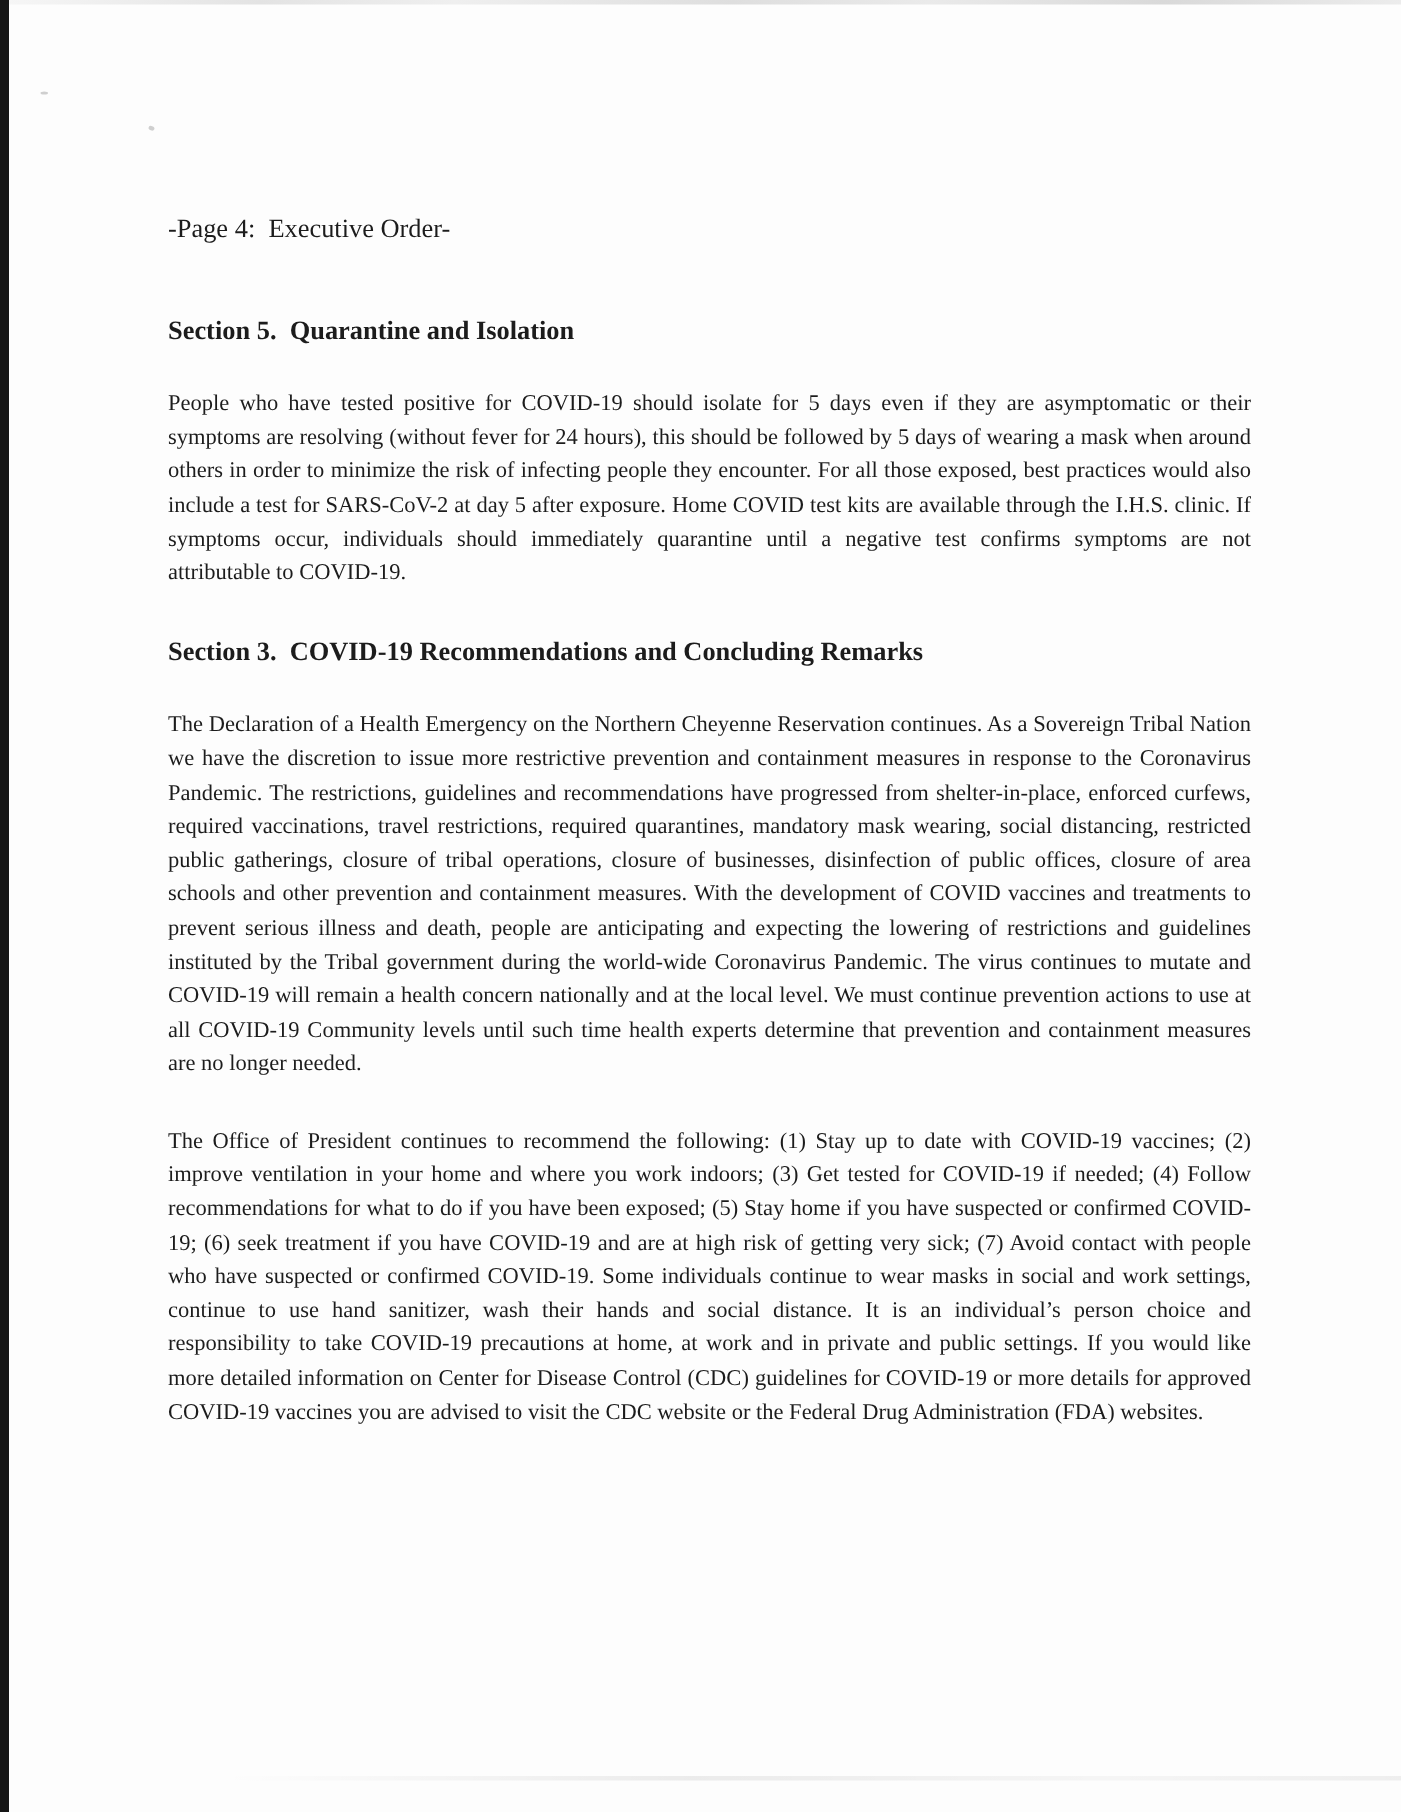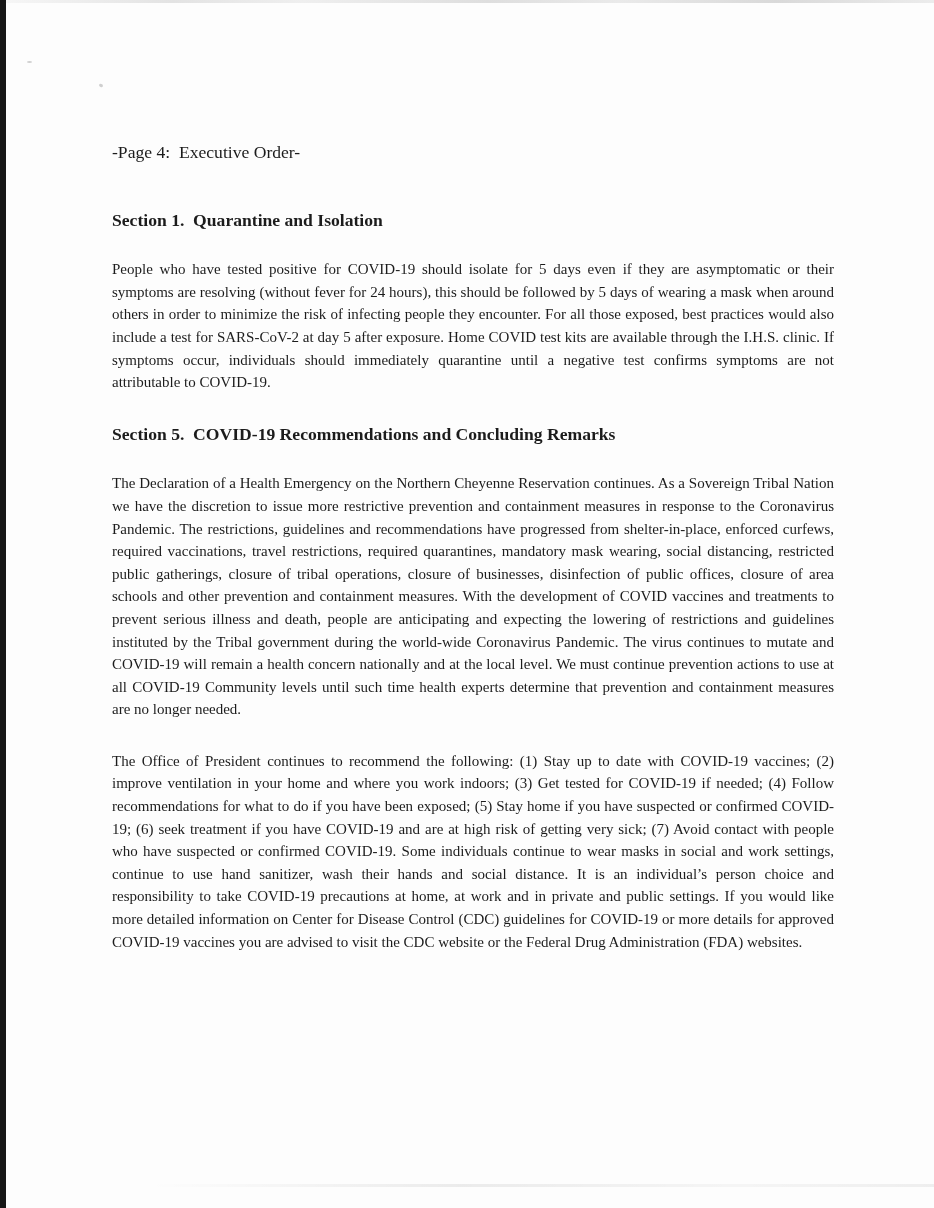--- a/index.html
+++ b/index.html
@@ -73,23 +73,23 @@
 <div class="page">
   <div class="edge-left"></div>
   <div class="edge-top"></div>
   <div class="edge-bottom-smudge"></div>
   <div class="speck speck-1"></div>
   <div class="speck speck-2"></div>
 
   <div class="content">
     <p class="page-header">-Page 4:  Executive Order-</p>
 
-    <h2 class="section-heading">Section 1.  Quarantine and Isolation</h2>
+    <h2 class="section-heading">Section 5.  Quarantine and Isolation</h2>
 
     <p class="body-text">People who have tested positive for COVID-19 should isolate for 5 days even if they are asymptomatic or their symptoms are resolving (without fever for 24 hours), this should be followed by 5 days of wearing a mask when around others in order to minimize the risk of infecting people they encounter.  For all those exposed, best practices would also include a test for SARS-CoV-2 at day 5 after exposure.  Home COVID test kits are available through the I.H.S. clinic.  If symptoms occur, individuals should immediately quarantine until a negative test confirms symptoms are not attributable to COVID-19.</p>
 
-    <h2 class="section-heading">Section 5.  COVID-19 Recommendations and Concluding Remarks</h2>
+    <h2 class="section-heading">Section 3.  COVID-19 Recommendations and Concluding Remarks</h2>
 
     <p class="body-text">The Declaration of a Health Emergency on the Northern Cheyenne Reservation continues.  As a Sovereign Tribal Nation we have the discretion to issue more restrictive prevention and containment measures in response to the Coronavirus Pandemic.  The restrictions, guidelines and recommendations have progressed from shelter-in-place, enforced curfews, required vaccinations, travel restrictions, required quarantines, mandatory mask wearing, social distancing, restricted public gatherings, closure of tribal operations, closure of businesses, disinfection of public offices, closure of area schools and other prevention and containment measures.  With the development of COVID vaccines and treatments to prevent serious illness and death, people are anticipating and expecting the lowering of restrictions and guidelines instituted by the Tribal government during the world-wide Coronavirus Pandemic.  The virus continues to mutate and COVID-19 will remain a health concern nationally and at the local level.  We must continue prevention actions to use at all COVID-19 Community levels until such time health experts determine that prevention and containment measures are no longer needed.</p>
 
     <p class="body-text">The Office of President continues to recommend the following: (1) Stay up to date with COVID-19 vaccines; (2) improve ventilation in your home and where you work indoors; (3) Get tested for COVID-19 if needed; (4) Follow recommendations for what to do if you have been exposed; (5) Stay home if you have suspected or confirmed COVID-19; (6) seek treatment if you have COVID-19 and are at high risk of getting very sick; (7) Avoid contact with people who have suspected or confirmed COVID-19.  Some individuals continue to wear masks in social and work settings, continue to use hand sanitizer, wash their hands and social distance.  It is an individual’s person choice and responsibility to take COVID-19 precautions at home, at work and in private and public settings.  If you would like more detailed information on Center for Disease Control (CDC) guidelines for COVID-19 or more details for approved COVID-19 vaccines you are advised to visit the CDC website or the Federal Drug Administration (FDA) websites.</p>
   </div>
 </div>
 
 </body></html>

